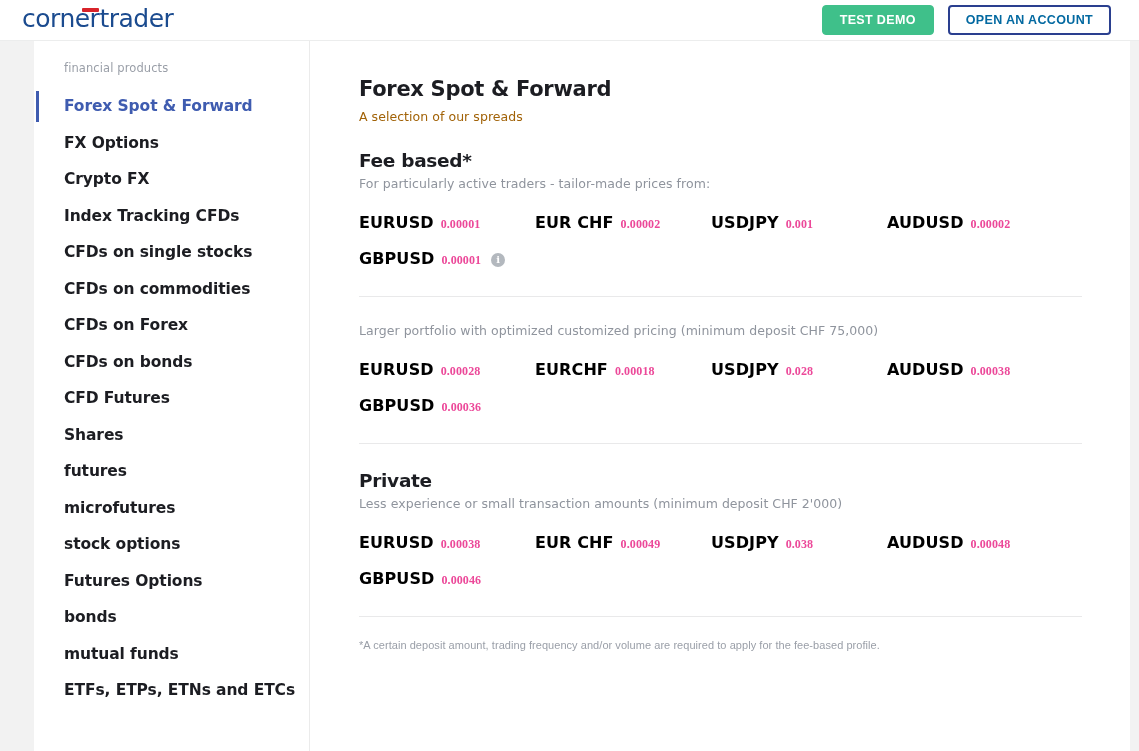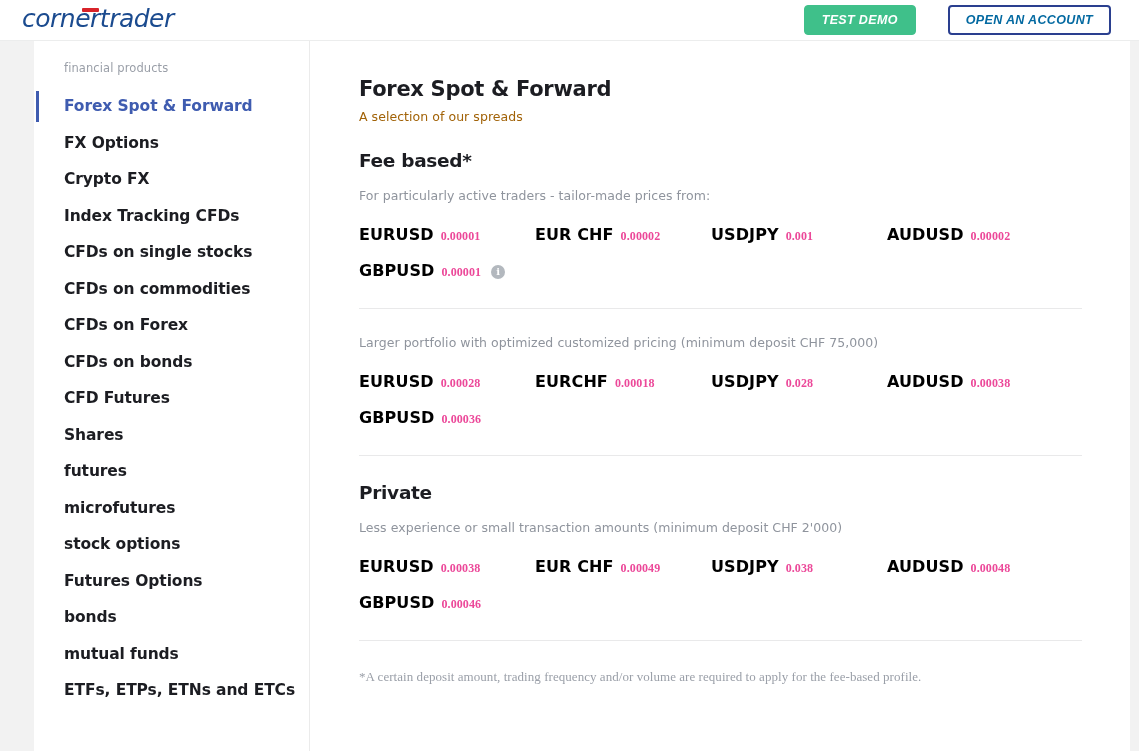--- a/index.html
+++ b/index.html
@@ -34,21 +34,20 @@
   
   #header {
     position: absolute;
     left: 0;
     top: 0;
     width: 1139px;
     height: 41px;
     background: #ffffff;
     border-bottom: 1px solid #eceded;
     z-index: 5;
-    font-style: italic;
   }
 
   .logo {
     position: absolute;
     left: 22px;
     top: 6px;
     height: 26px;
     display: flex;
     align-items: flex-end;
     letter-spacing: -0.6px;
@@ -70,21 +69,21 @@
     height: 3.5px;
     background: #d8232a;
     border-radius: 1px;
   }
 
   .header-actions {
     position: absolute;
     right: 28px;
     top: 5px;
     display: flex;
-    gap: 32px;
+    gap: 14px;
     align-items: flex-end;
   }
   .btn {
     font-size: 12.5px;
     font-weight: 700;
     letter-spacing: 0.35px;
     padding: 7px 17px 7px 17px;
     border-radius: 4px;
     line-height: 14px;
     cursor: pointer;
@@ -192,21 +191,21 @@
     font-size: 18.5px;
     font-weight: 700;
     color: #1c1d22;
     letter-spacing: -0.3px;
     line-height: 22px;
     font-family: "DejaVu Sans", sans-serif;
   }
   .section-desc {
     font-size: 12.5px;
     color: #8f949d;
-    margin-top: 16px;
+    margin-top: 4px;
     letter-spacing: 0.05px;
     font-family: "DejaVu Sans", sans-serif;
   }
 
   .rates {
     margin-top: 13px;
   }
   .rate-row {
     display: flex;
     align-items: center;
@@ -254,25 +253,25 @@
   }
 
   .divider {
     height: 1px;
     background: #e9e9ea;
     margin-top: 20px;
     width: 723px;
   }
 
   .footnote {
-    margin-top: 28px;
-    font-size: 13px;
+    margin-top: 22px;
+    font-size: 11px;
     color: #9a9fa8;
     letter-spacing: 0.05px;
-    font-family: Liberation Serif, serif;
+    font-family: Liberation Sans, sans-serif;
   }
 </style>
 </head>
 <body>
 
 <div id="page">
 
   <div id="header">
     <div class="logo">
       <span class="logo-text">cornertrader</span>

